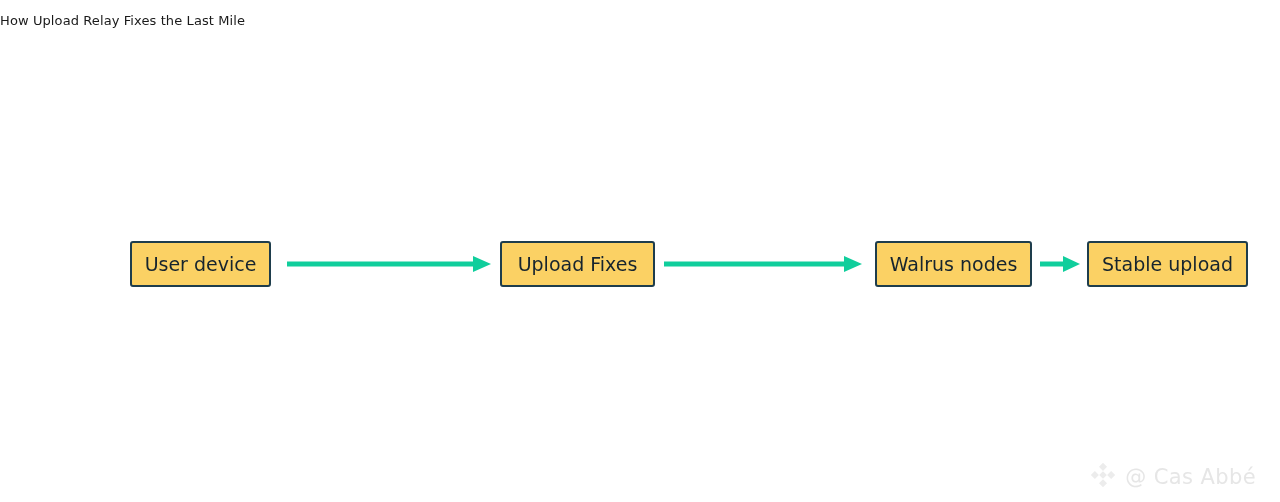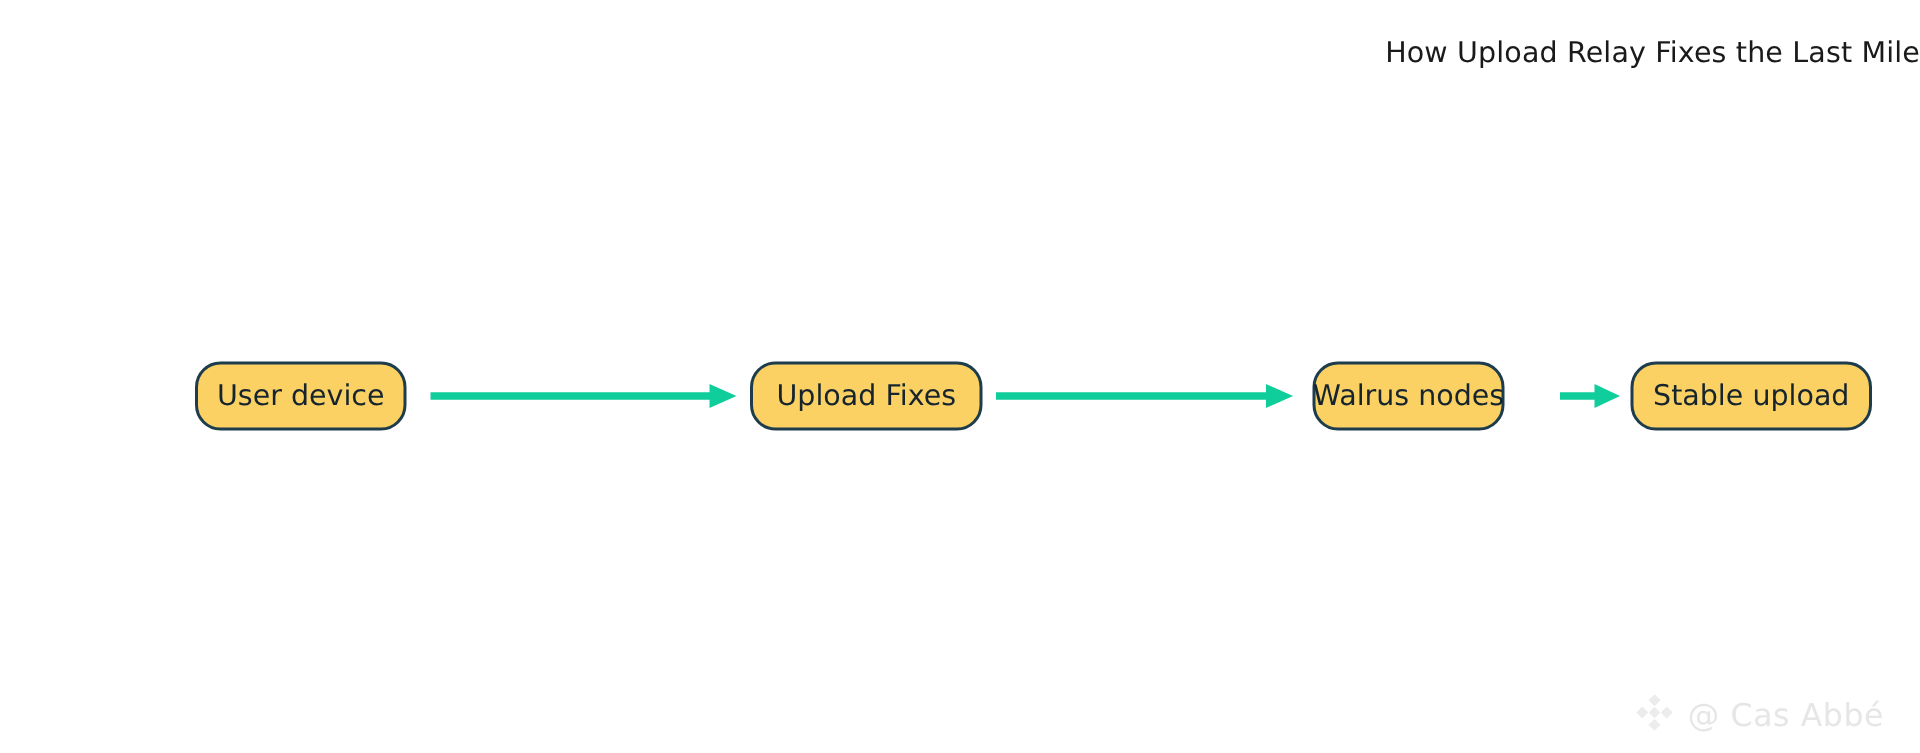--- a/index.html
+++ b/index.html
@@ -15,61 +15,60 @@
     font-family: "DejaVu Sans", "Liberation Sans", sans-serif;
     -webkit-font-smoothing: antialiased;
   }
 
   
   #diagram-title {
     position: absolute;
     top: 8px;
     left: 0;
     width: 1280px;
-    text-align: right;
-    font-size: 19px;
+    text-align: left;
+    font-size: 13px;
     line-height: 26px;
     color: #1a1a1a;
     font-weight: 400;
     letter-spacing: 0.1px;
     white-space: nowrap;
-    margin-top: 14px;
   }
 
   
   #flow-row {
     position: absolute;
     left: 0;
     top: 241px;
     width: 1280px;
     height: 46px;
   }
 
   .node {
     position: absolute;
     top: 0;
     height: 46px;
     box-sizing: border-box;
     background: #fbd164;
     border: 2.2px solid #1e3d4c;
-    border-radius: 17px;
+    border-radius: 3px;
     display: flex;
     align-items: center;
     justify-content: center;
     color: #16242e;
     font-size: 19px;
     line-height: 1;
     white-space: nowrap;
     padding: 0 14px;
   }
 
   
   #node-user-device   { left: 130px;  width: 141px; }
   #node-upload-relay  { left: 500px;  width: 155px; }
-  #node-walrus-nodes  { left: 875px;  width: 128px; }
+  #node-walrus-nodes  { left: 875px;  width: 157px; }
   #node-stable-upload { left: 1087px; width: 161px; text-align: center; }
 
   
   .arrow {
     position: absolute;
     top: 0;
     height: 46px;
     overflow: visible;
   }
   #arrow-1 { left: 287px; width: 204px; }

